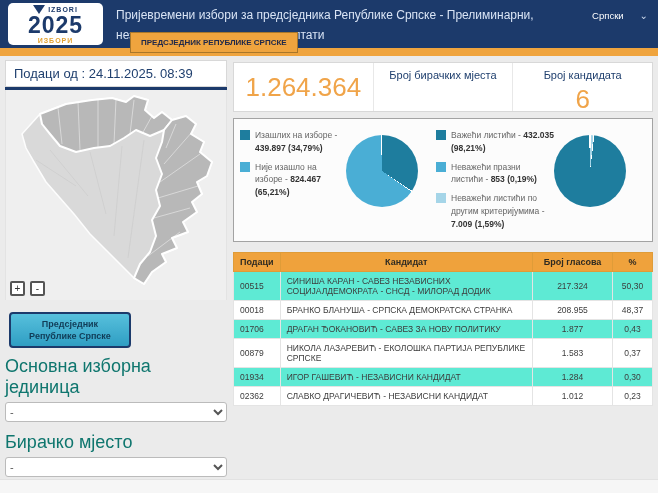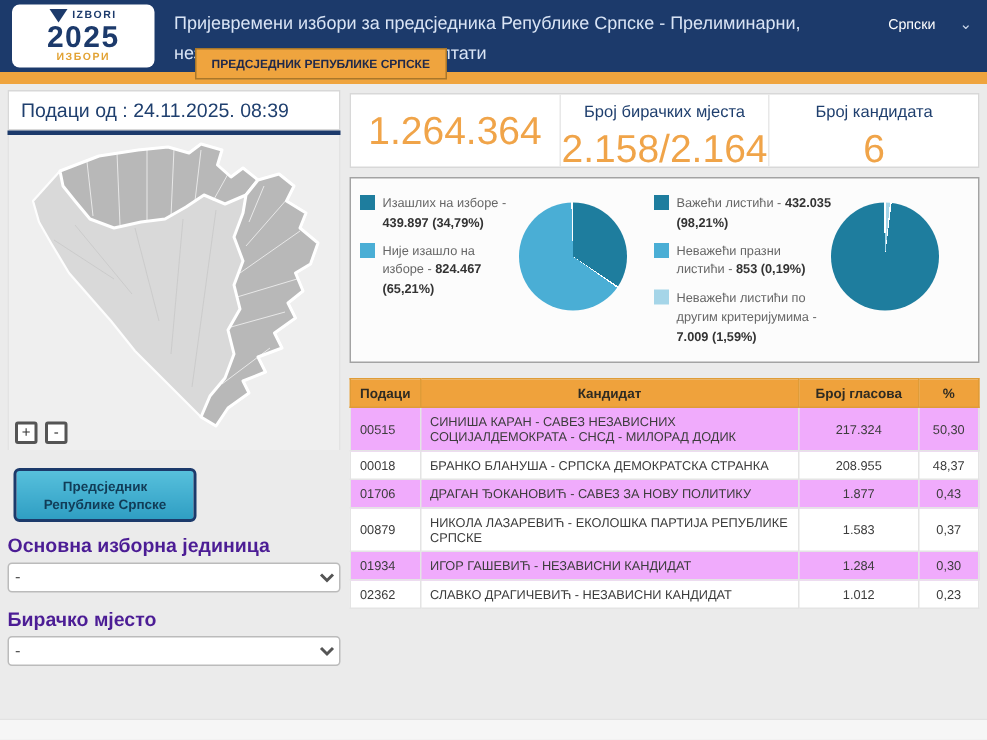--- a/index.html
+++ b/index.html
@@ -10,21 +10,21 @@
   
   .header { position:absolute; left:0; top:0; width:658px; height:48px; background:#1c3a6b; }
   .orange-strip { position:absolute; left:0; top:48px; width:658px; height:8px; background:#efa43e; }
   .logo { position:absolute; left:8px; top:3px; width:95px; height:42px; background:#fff;
           border-radius:5px; display:flex; flex-direction:column; align-items:center;
           justify-content:center; line-height:1; z-index:3; }
   .l-row { display:flex; align-items:center; gap:3px; }
   .l-tri { width:0; height:0; border-left:6px solid transparent; border-right:6px solid transparent;
            border-top:9px solid #1c3a6b; }
   .l-top { font-size:7px; font-weight:bold; color:#1c3a6b; letter-spacing:1px; }
-  .l-year { font-size:20px; font-weight:bold; color:#1c3a6b; letter-spacing:1px; }
+  .l-year { font-size:23px; font-weight:bold; color:#1c3a6b; letter-spacing:1px; }
   .l-bottom { font-size:7px; font-weight:bold; color:#e2a233; letter-spacing:1px; }
   .title { position:absolute; left:116px; top:6px; width:478px; font-size:12px;
            color:#d9e4f5; line-height:1.65; }
   .lang { position:absolute; right:10px; top:10px; color:#fff; font-size:9.5px;
           display:flex; align-items:center; gap:16px; cursor:pointer; }
   .chev { font-size:10px; color:#cdd9ec; }
   .tab { position:absolute; left:130px; top:32px; height:21px; background:#efa43e;
          border:1px solid #a8772b; color:#20294a; font-size:8px; font-weight:bold;
          line-height:19px; padding:0 10px; z-index:5; cursor:pointer; }
 
@@ -33,21 +33,21 @@
   .data-box { background:#fff; border:1px solid #d8d8d8; padding:5px 8px; font-size:13px; color:#1f3f6e; }
   .navy-rule { height:3px; background:#1c3a6b; }
   .map-box { position:relative; height:210px; background:#efefef;
              border-left:1px solid #e3e3e3; border-right:1px solid #e3e3e3; }
   .map-zoom { position:absolute; left:4px; bottom:4px; display:flex; gap:5px; }
   .zbtn { width:15px; height:15px; background:#fff; border:2px solid #555; border-radius:2px;
           font-size:10px; line-height:11px; text-align:center; color:#333; cursor:pointer; }
   .race-btn { margin:12px 0 8px 4px; width:122px; background:linear-gradient(#57c0dc,#2f9ec3);
               border:2px solid #1c3a6b; border-radius:4px; color:#113c57; font-size:9px;
               font-weight:bold; text-align:center; padding:4px 6px; line-height:1.35; cursor:pointer; }
-  .side-h { font-size:13px; color:#4c1d95; font-weight:700; margin:4px 0 4px 0; }
+  .side-h { font-size:18px; color:#0f766e; font-weight:400; margin:4px 0 4px 0; }
   .side-select { width:100%; height:20px; font-size:11px; color:#555; margin-bottom:6px;
                  background:#fff; border:1px solid #bbb; border-radius:3px;
                  font-family:"Liberation Sans", sans-serif; }
 
   
   .content { position:absolute; left:233px; top:62px; width:420px; }
   .stats { display:flex; background:#fff; border:1px solid #d8d8d8; height:50px; }
   .stat { flex:1; text-align:center; padding-top:6px; }
   .stat + .stat { border-left:1px solid #e8e8e8; }
   .stat .lab { font-size:11px; color:#1f3f6e; }
@@ -62,21 +62,21 @@
   .sw { width:10px; height:10px; flex:0 0 10px; margin-right:5px; margin-top:1px; }
   .lg-txt b { color:#333; }
   .pie { width:72px; height:72px; border-radius:50%; margin-top:6px; flex:0 0 72px; }
   .pie-1 { margin-left:6px; }
 
   .tablewrap { margin-top:10px; }
   table { width:100%; border-collapse:collapse; background:#fff; font-size:8.5px; color:#3c3c3c; }
   th { background:#efa23c; color:#2f2b22; font-size:9px; font-weight:bold;
        padding:4px 6px; border:1px solid #df9c38; }
   td { padding:4px 6px; border:1px solid #e4e4e4; }
-  tr.alt td { background:#f0abfc; }
+  tr.alt td { background:#5eead4; }
   .c-code { width:46px; text-align:left; }
   .c-votes { width:80px; text-align:center; }
   .c-pct { width:40px; text-align:center; }
   th.c-cand { text-align:center; }
   td.c-cand { text-align:left; }
 
   .footer { position:absolute; left:0; bottom:0; width:658px; height:14px;
             background:#f6f6f6; border-top:1px solid #e2e2e2; }
 </style>
 </head>
@@ -160,21 +160,20 @@
   </div>
 
   <div class="content">
 
     <div class="stats">
       <div class="stat">
         <div class="val">1.264.364</div>
       </div>
       <div class="stat">
         <div class="lab">Број бирачких мјеста</div>
-        <div class="val">2.158/2.164</div>
       </div>
       <div class="stat">
         <div class="lab">Број кандидата</div>
         <div class="val">6</div>
       </div>
     </div>
 
     <div class="pies">
       <div class="legend legend-1">
           <div class="lg-item">

